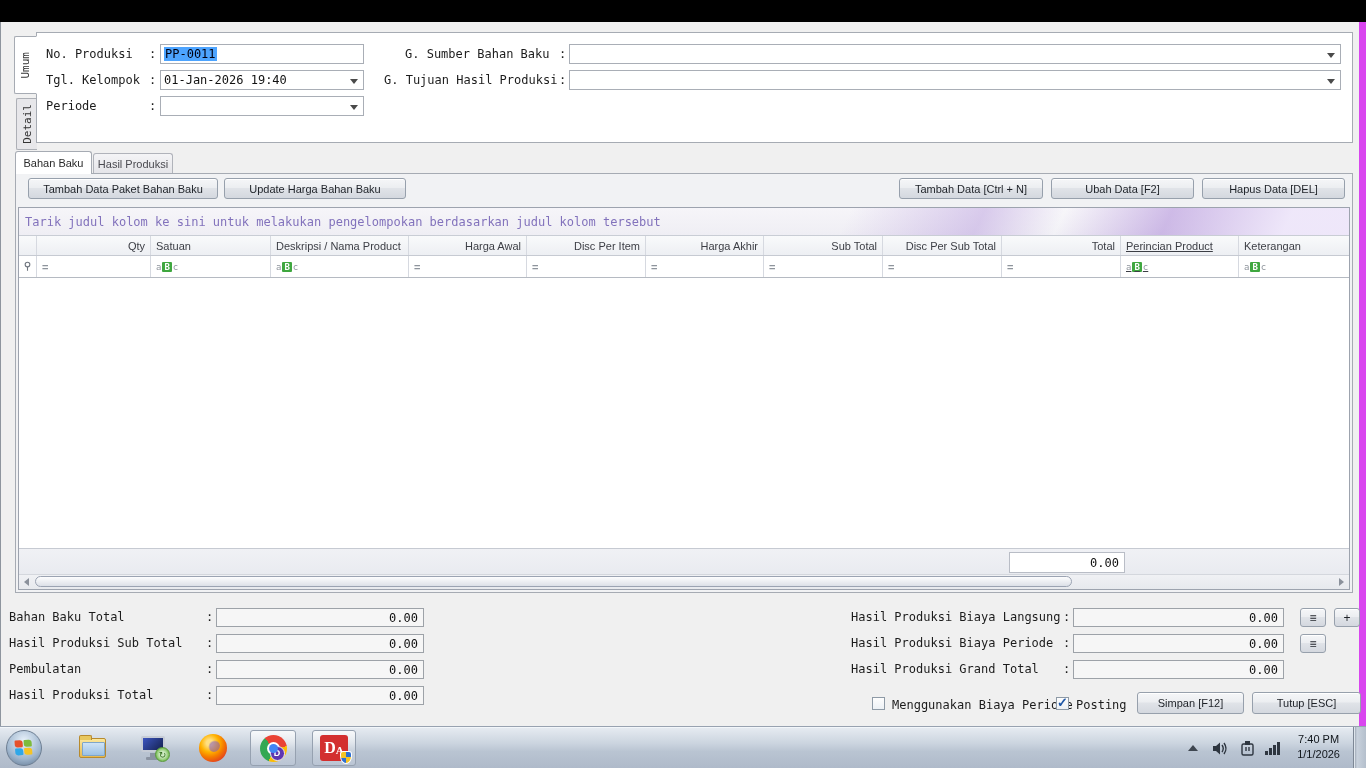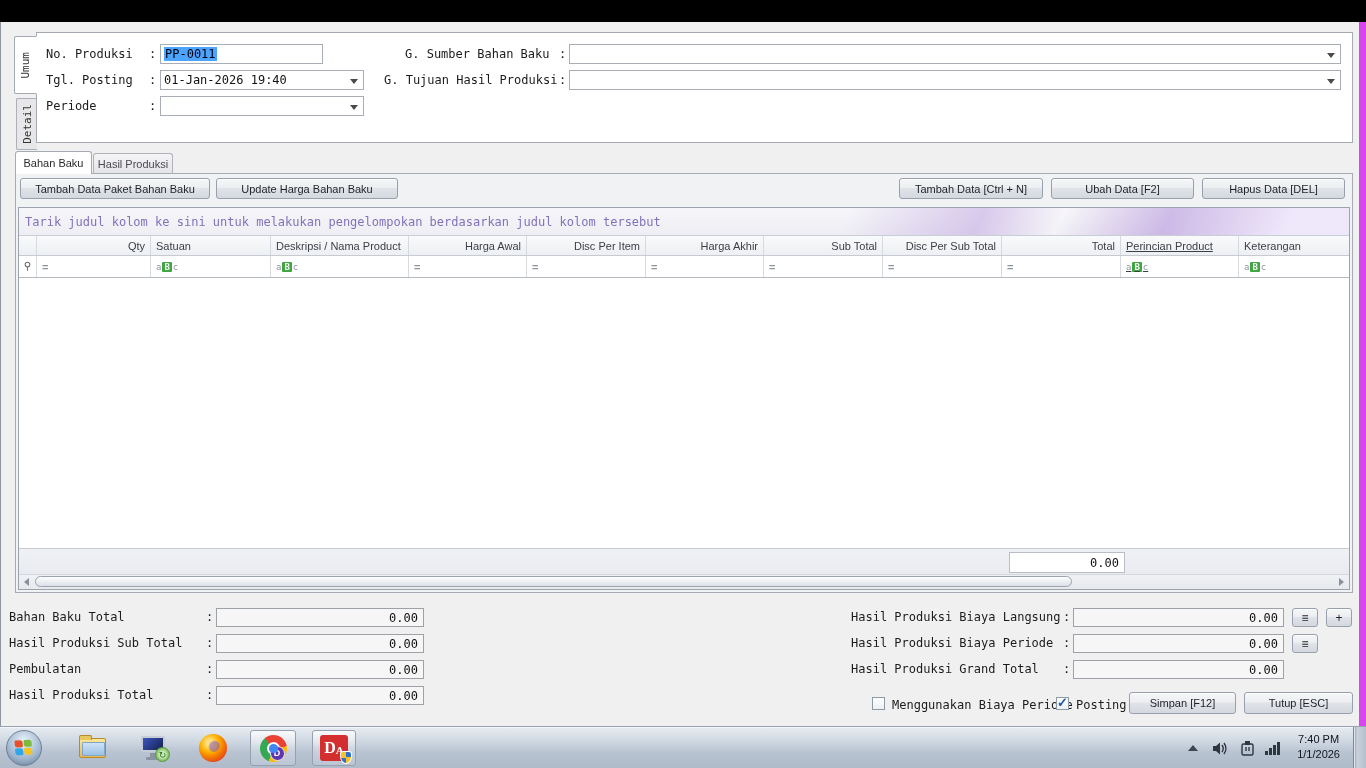--- a/index.html
+++ b/index.html
@@ -58,21 +58,21 @@
     border:1px solid #A6ABB3; border-bottom:none; border-radius:3px 3px 0 0; z-index:3; }
   #tab-hasil { left:92px; top:131px; width:80px; height:21px; color:#4A4A50;
     background:linear-gradient(#F4F4F6,#E4E4E8); border:1px solid #B0B3BA; border-bottom:none; border-radius:3px 3px 0 0; z-index:1; }
 
   
   #content-panel { position:absolute; left:14px; top:151px; width:1338px; height:420px;
     background:#F1F2F4; border:1px solid #A6ABB3; z-index:2; }
 
   .btn { border:1px solid #97A0AC; border-radius:3px; font-size:11px; color:#1E2228;
     background:linear-gradient(#F5F6F8,#ECEEF1 45%,#E0E3E8 50%,#D4D8DF);
-    display:flex; align-items:center; justify-content:center; box-shadow:inset 0 1px 0 #FFF; }
+    display:flex; align-items:center; justify-content:center; box-shadow:inset 0 1px 0 #FFF;margin-left:8px; }
   .toolbar-btn { position:absolute; top:4px; height:21px; }
 
   
   #grid { position:absolute; left:2px; top:33px; right:2px; bottom:2px;
     border:1px solid #9DA3AE; background:#FFF; display:flex; flex-direction:column; }
   #group-panel { height:28px; flex:none; display:flex; align-items:center; padding-left:6px;
     background:
       linear-gradient(115deg, rgba(255,255,255,0) 62%, rgba(180,150,220,.45) 72%, rgba(255,255,255,.2) 78%, rgba(168,130,214,.5) 86%, rgba(238,230,250,.9) 95%),
       linear-gradient(#F6F5F9,#EFEEF4);
     border-bottom:1px solid #C9CDD5; }
@@ -180,32 +180,32 @@
         <span class="mono">Umum</span>
       </div>
     <div id="vtab-detail" class="vtab">
         <span class="mono">Detail</span>
       </div>
 
     <div id="top-panel">
       <div class="frow" style="top:11px;">
         <span class="flabel mono" style="left:9px;">No. Produksi</span>
         <span class="fcolon mono" style="left:112px;">:</span>
-        <div class="tbox mono" style="left:123px; width:163px;">
+        <div class="tbox mono" style="left:123px; width:204px;">
             <span class="sel">PP-0011</span>
           </div>
         <span class="flabel mono" style="left:347px;margin-left:21px;">G. Sumber Bahan Baku</span>
         <span class="fcolon mono" style="left:522px;">:</span>
         <div class="tbox mono" style="left:532px; width:772px;">
             <span></span>
             <i class="combo-arrow"></i>
           </div>
       </div>
       <div class="frow" style="top:37px;">
-        <span class="flabel mono" style="left:9px;">Tgl. Posting</span>
+        <span class="flabel mono" style="left:9px;">Tgl. Kelompok</span>
         <span class="fcolon mono" style="left:112px;">:</span>
         <div class="tbox mono" style="left:123px; width:204px;">
             <span>01-Jan-2026 19:40</span>
             <i class="combo-arrow"></i>
           </div>
         <span class="flabel mono" style="left:347px;">G. Tujuan Hasil Produksi</span>
         <span class="fcolon mono" style="left:522px;">:</span>
         <div class="tbox mono" style="left:532px; width:772px;">
             <span></span>
             <i class="combo-arrow"></i>

